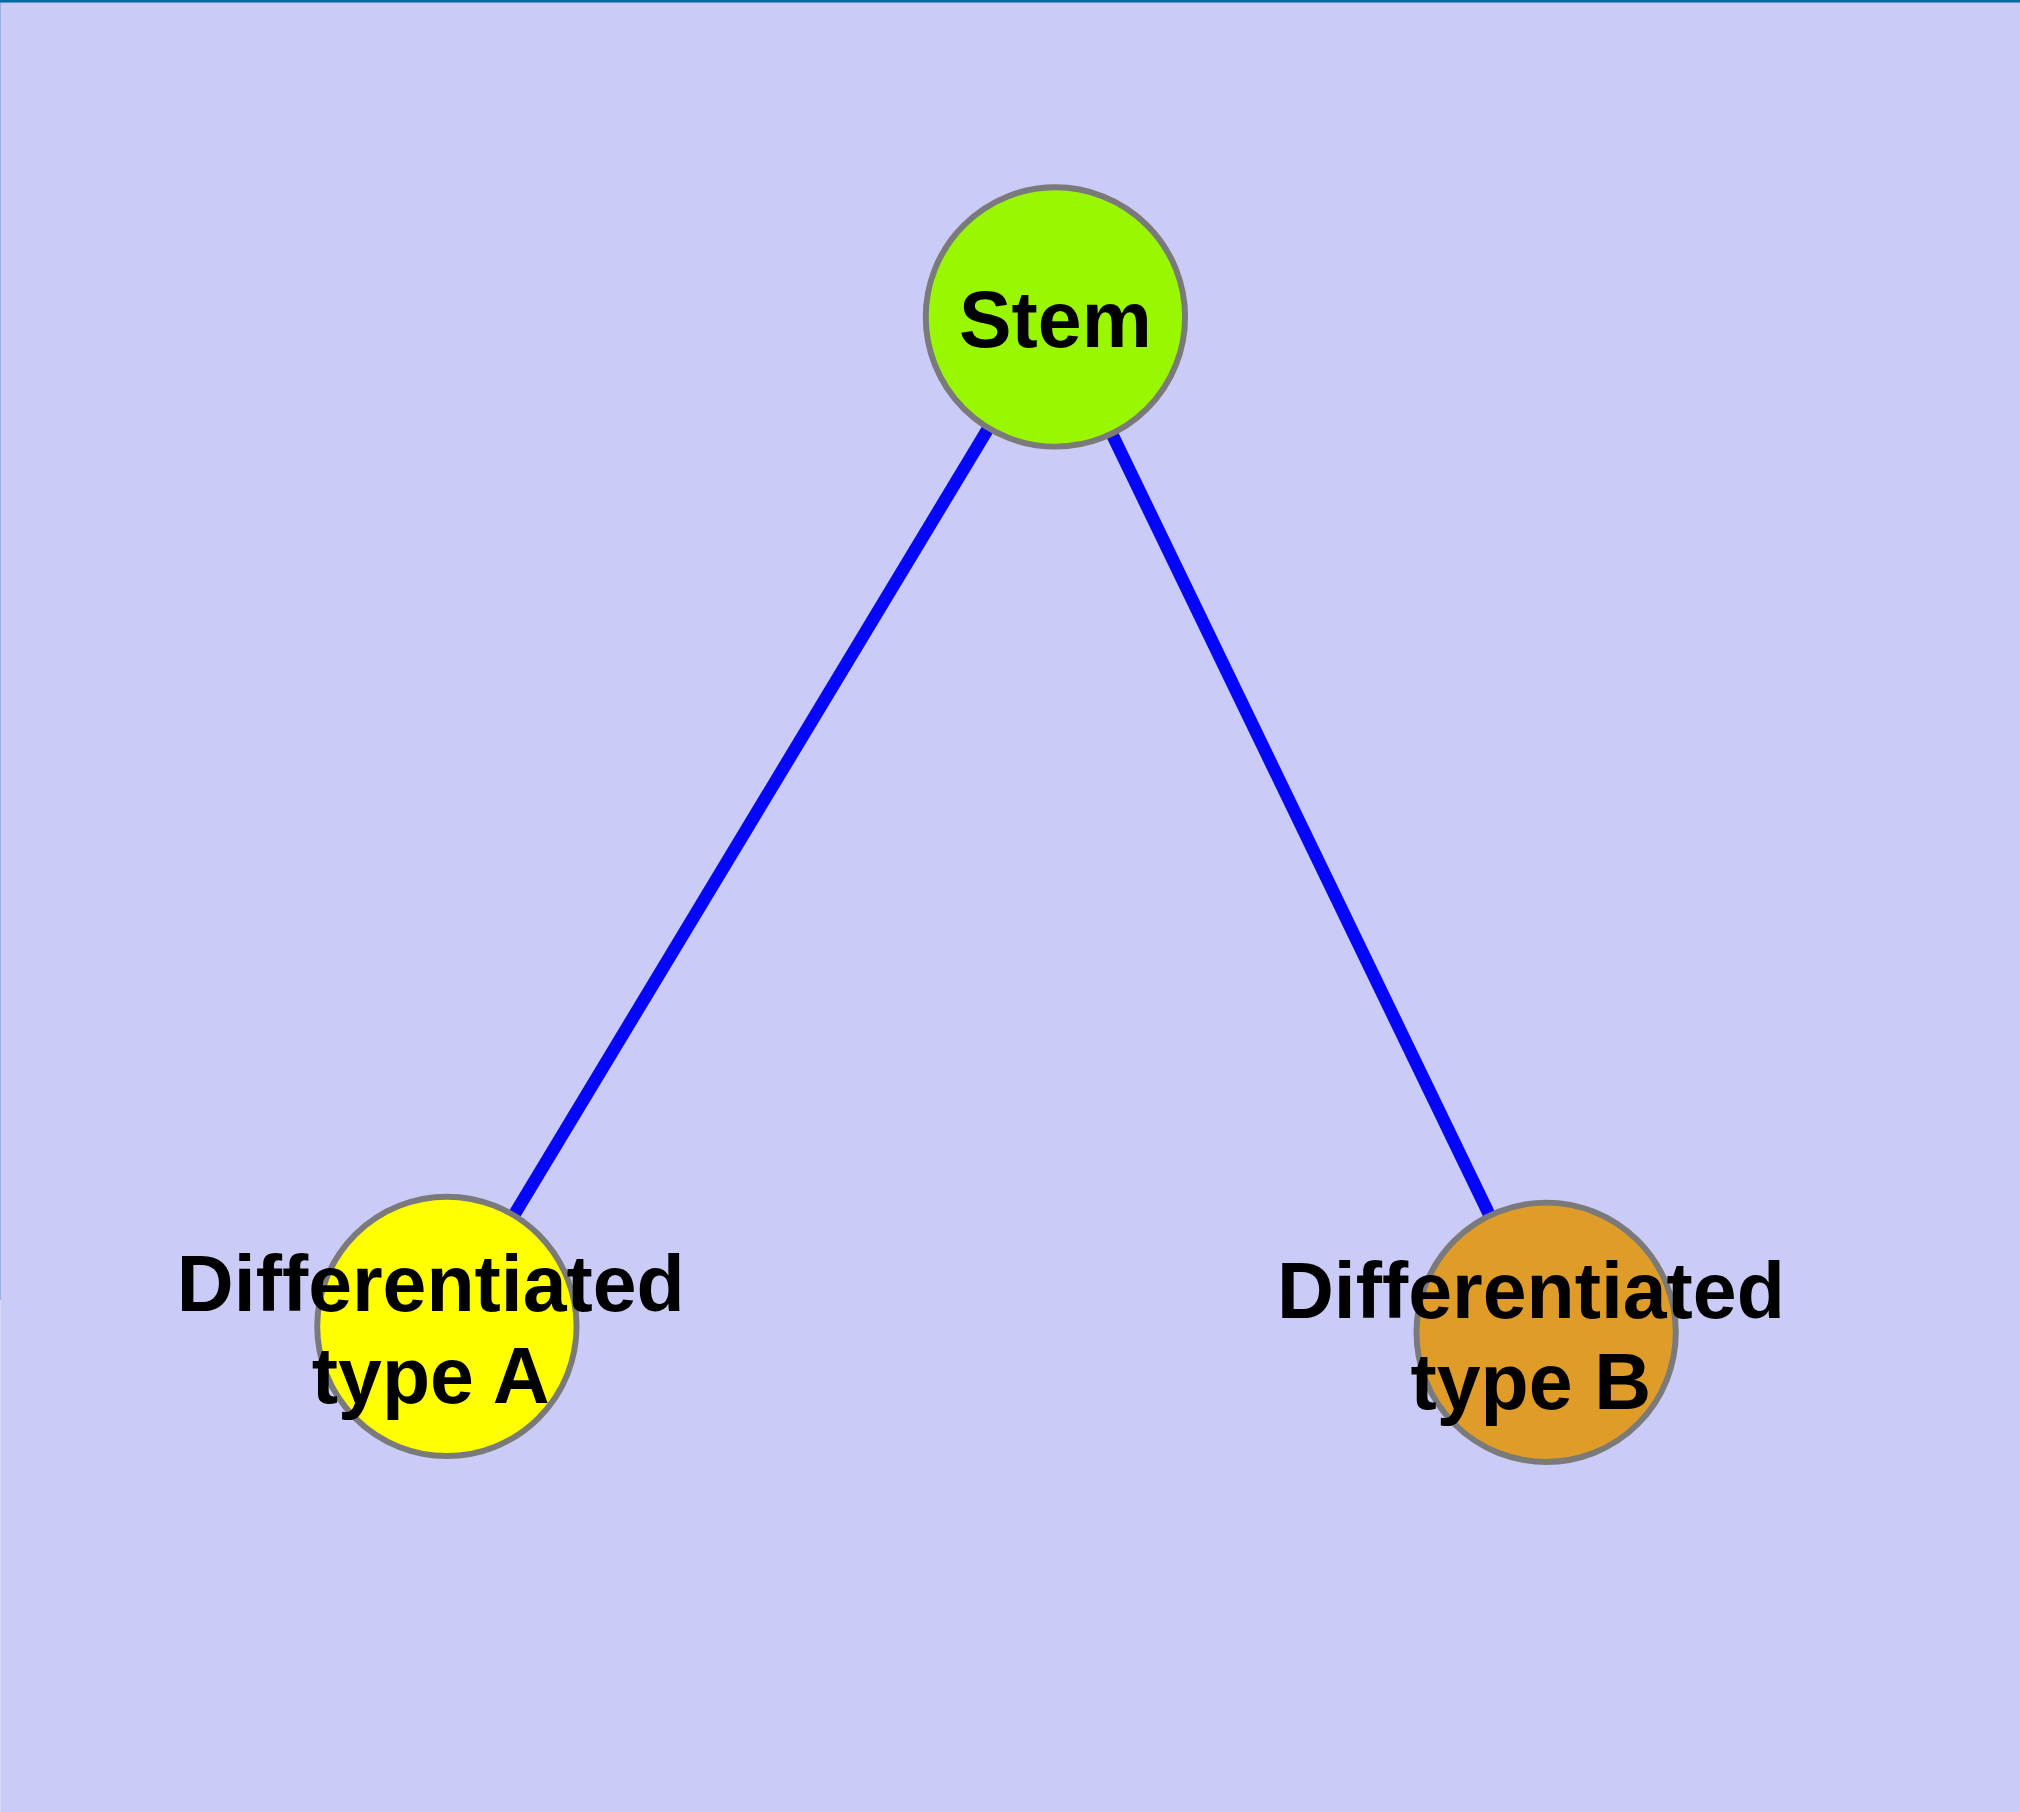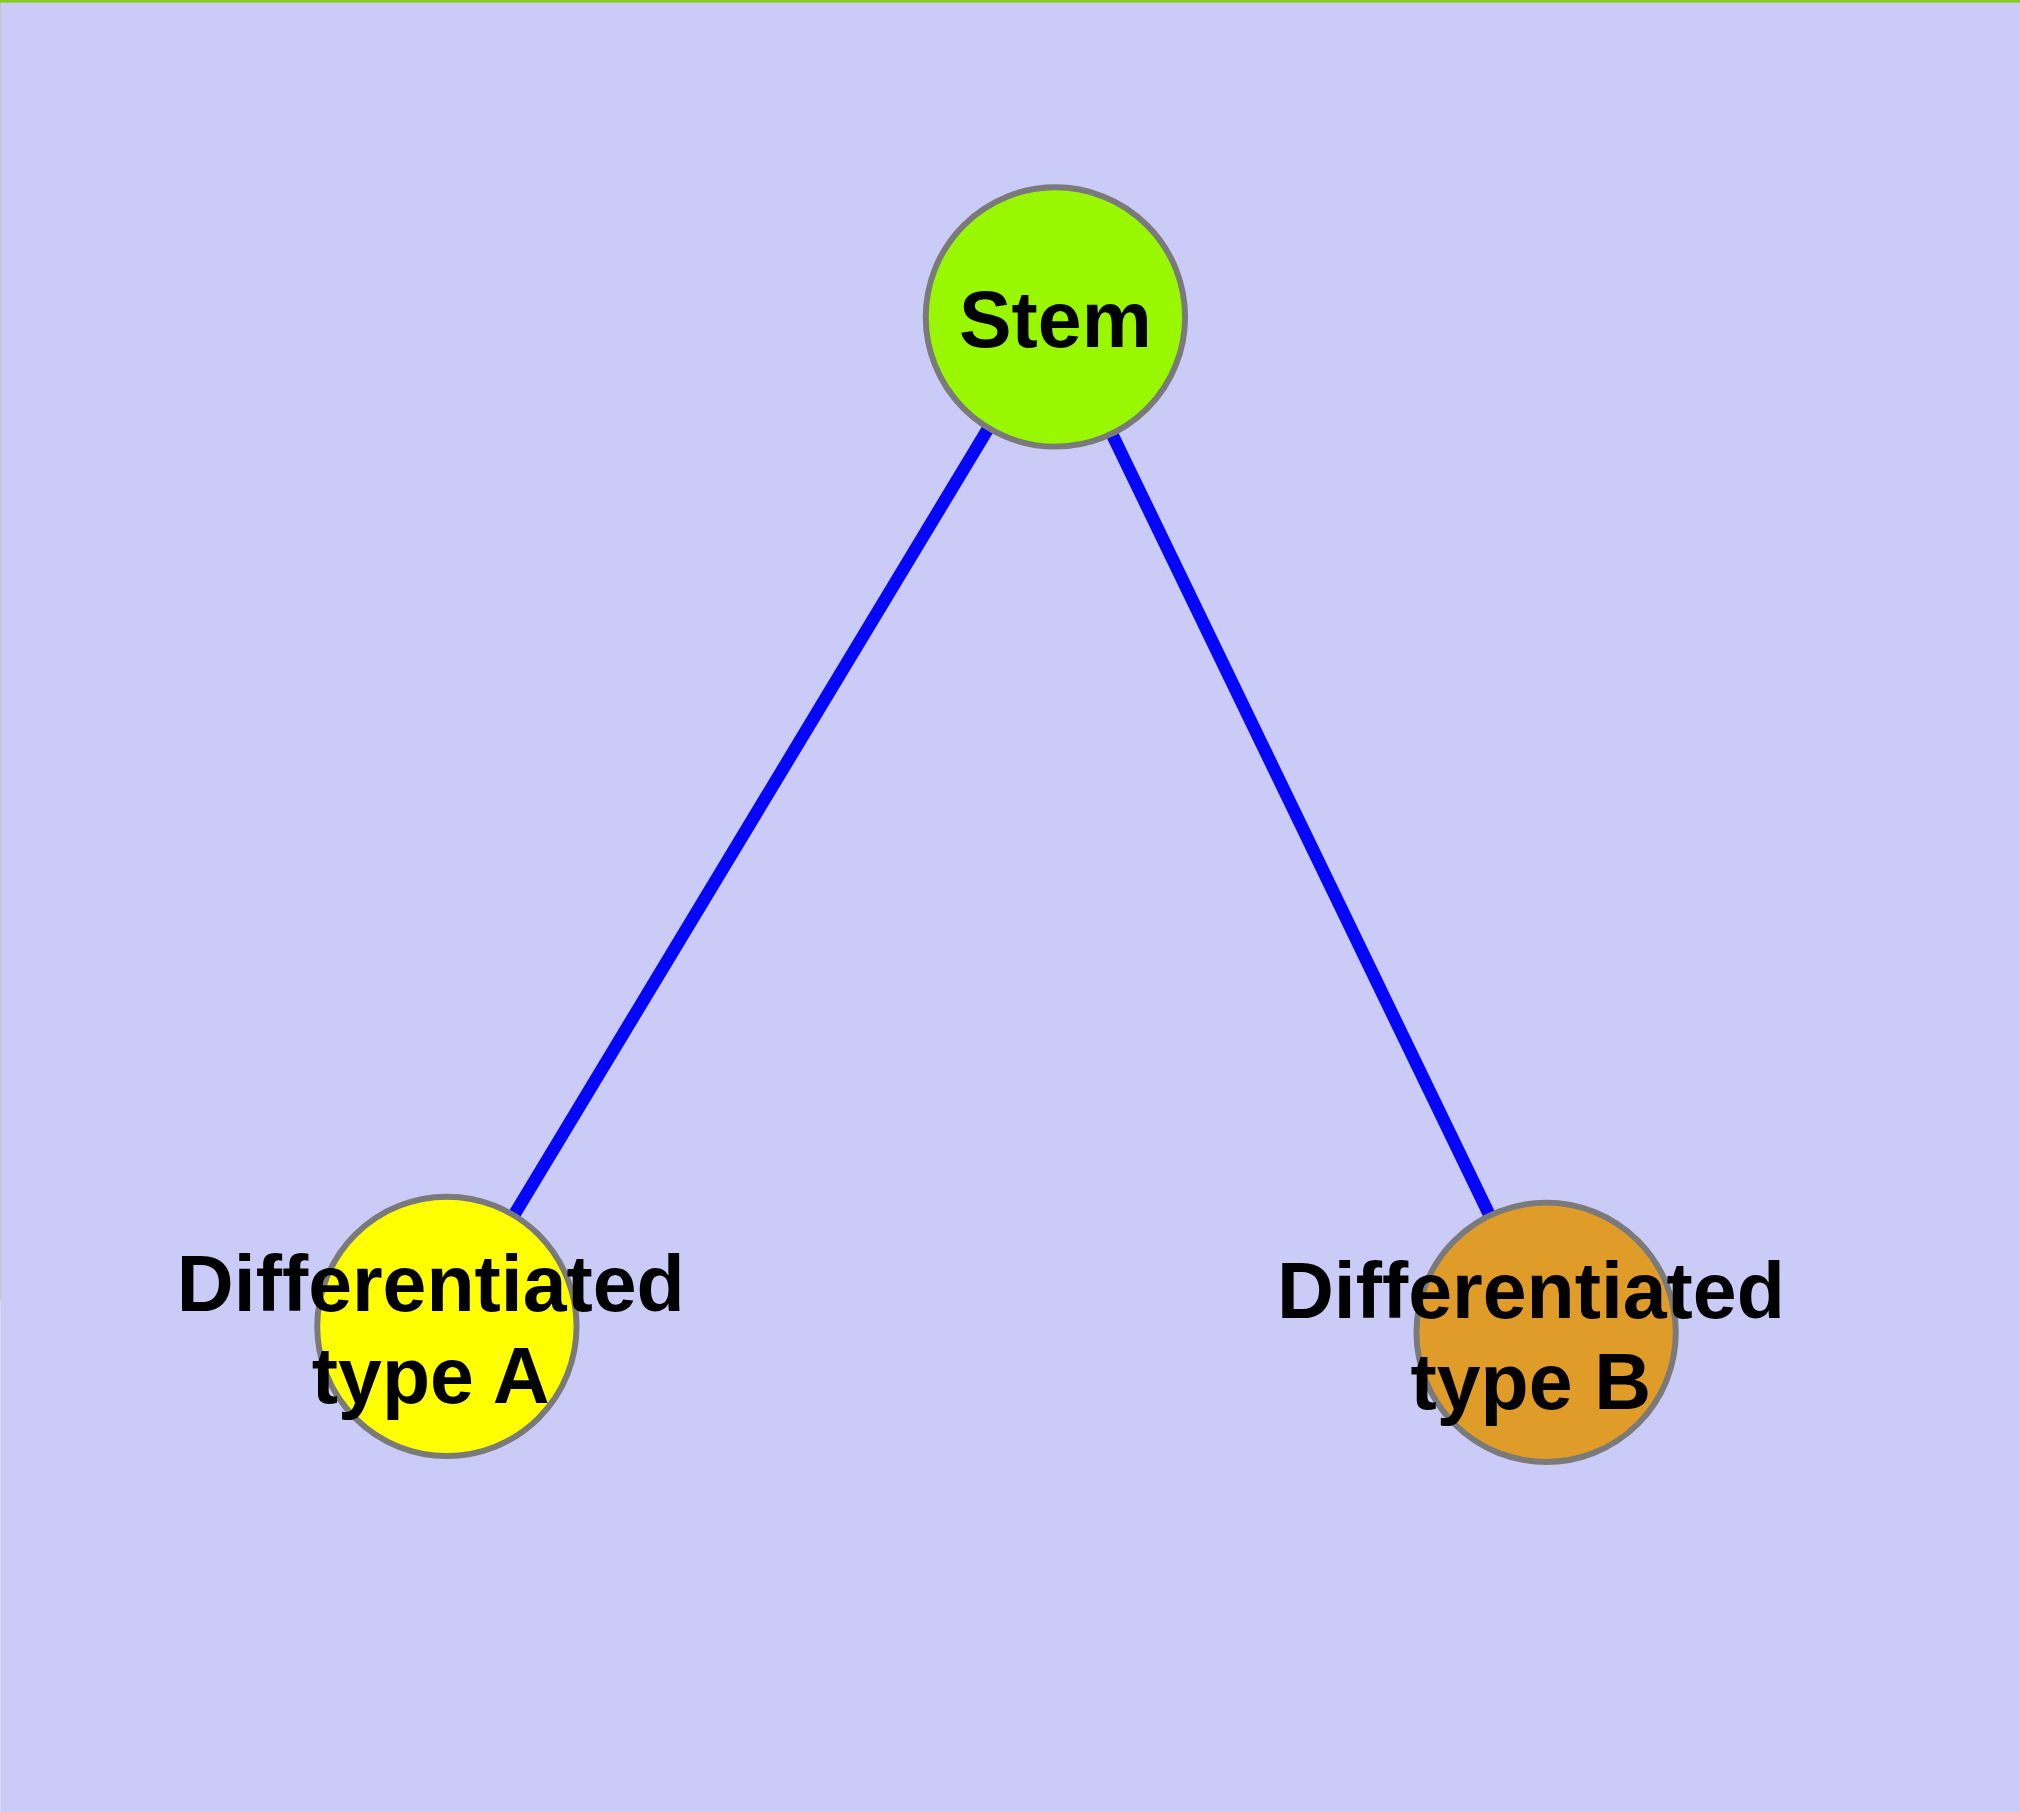--- a/index.html
+++ b/index.html
@@ -7,21 +7,21 @@
     padding: 0;
     background: #ffffff;
     width: 2021px;
     height: 1812px;
     overflow: hidden;
   }
   #canvas {
     position: relative;
     width: 2021px;
     height: 1300px;
-    background: #84cc16;
+    background: #0369a1;
   }
   svg { display: block; }
   .edge {
     stroke-width: 15;
     stroke-linecap: butt;
     fill: none;
   }
   .node {
     stroke-width: 7;
   }

